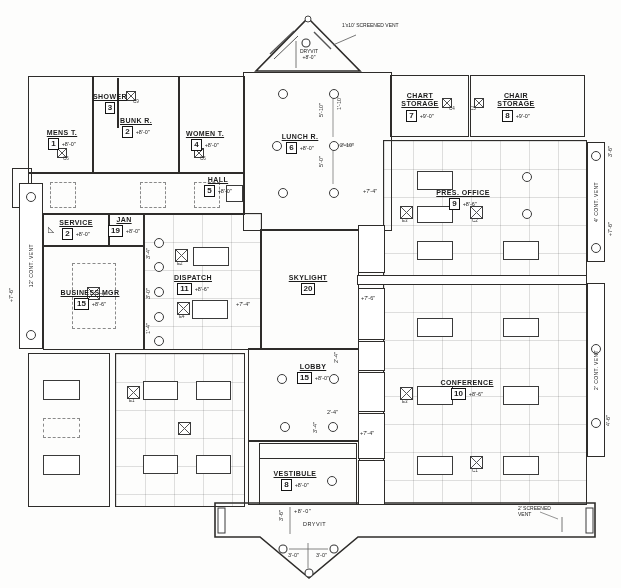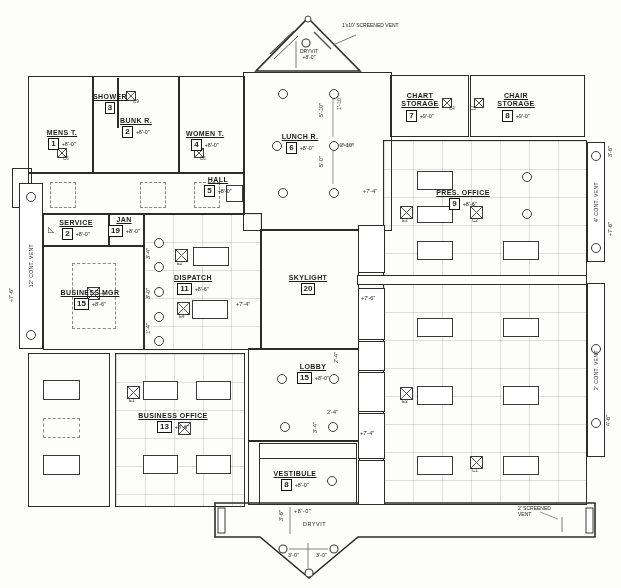--- a/index.html
+++ b/index.html
@@ -255,39 +255,39 @@
         <span class="relev">+9'-0"</span>
       </div>
   </div>
   <div class="rlabel nowrap" style="left:428px;top:189px;width:70px">
     <div class="rname">PRES. OFFICE</div>
     <div class="rnum-row">
         <span class="rnum">9</span>
         <span class="relev">+8'-6"</span>
       </div>
   </div>
+  <div class="rlabel nowrap" style="left:432px;top:379px;width:70px">
+    <div class="rname">CONFERENCE</div>
+    <div class="rnum-row">
+        <span class="rnum">10</span>
+        <span class="relev">+8'-6"</span>
+      </div>
+  </div>
   <div class="rlabel nowrap" style="left:286px;top:363px;width:54px">
     <div class="rname">LOBBY</div>
     <div class="rnum-row">
         <span class="rnum">15</span>
         <span class="relev">+8'-0"</span>
       </div>
   </div>
   <div class="rlabel nowrap" style="left:262px;top:470px;width:66px">
     <div class="rname">VESTIBULE</div>
     <div class="rnum-row">
         <span class="rnum">8</span>
         <span class="relev">+8'-0"</span>
-      </div>
-  </div>
-  <div class="rlabel nowrap" style="left:128px;top:412px;width:90px">
-    <div class="rname">BUSINESS OFFICE</div>
-    <div class="rnum-row">
-        <span class="rnum">13</span>
-        <span class="relev">+8'-6"</span>
       </div>
   </div>
   <div class="rlabel nowrap" style="left:52px;top:289px;width:76px">
     <div class="rname">BUSINESS MGR</div>
     <div class="rnum-row">
         <span class="rnum">15</span>
         <span class="relev">+8'-6"</span>
       </div>
   </div>
   <div class="rlabel nowrap" style="left:160px;top:274px;width:66px">

